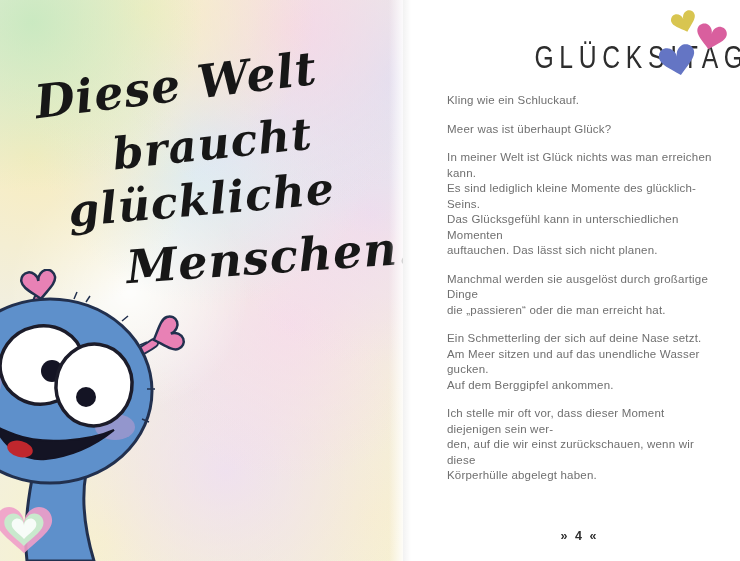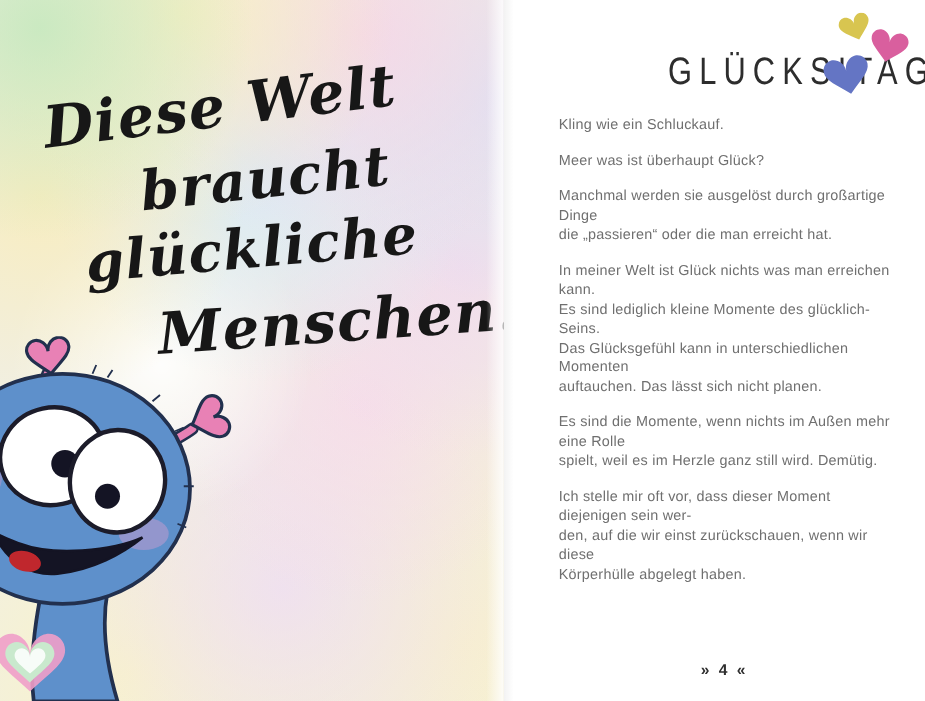--- a/index.html
+++ b/index.html
@@ -154,28 +154,29 @@
 
     <svg class="hearts-deco" viewBox="0 0 72 72" xmlns="http://www.w3.org/2000/svg">
       <path transform="translate(16,2) scale(0.72) rotate(-18 17 14)" d="M17,10 C17,4 12,0 8,0 C3.5,0 0,3.5 0,8 C0,14.5 8,19.5 17,28 C26,19.5 34,14.5 34,8 C34,3.5 30.5,0 26,0 C22,0 17,4 17,10 Z" fill="#d8c550"></path>
       <path transform="translate(40,15) scale(0.88) rotate(12 17 14)" d="M17,10 C17,4 12,0 8,0 C3.5,0 0,3.5 0,8 C0,14.5 8,19.5 17,28 C26,19.5 34,14.5 34,8 C34,3.5 30.5,0 26,0 C22,0 17,4 17,10 Z" fill="#d95f9e"></path>
       <path transform="translate(4,36) scale(1.05) rotate(-12 17 14)" d="M17,10 C17,4 12,0 8,0 C3.5,0 0,3.5 0,8 C0,14.5 8,19.5 17,28 C26,19.5 34,14.5 34,8 C34,3.5 30.5,0 26,0 C22,0 17,4 17,10 Z" fill="#6475c4"></path>
     </svg>
 
     <div class="body-text">
       <p>Kling wie ein Schluckauf.</p>
       <p>Meer was ist überhaupt Glück?</p>
-      <p>Manchmal werden sie ausgelöst durch großartige Dinge
-die „passieren“ oder die man erreicht hat.</p>
       <p>In meiner Welt ist Glück nichts was man erreichen kann.
 Es sind lediglich kleine Momente des glücklich-Seins.
 Das Glücksgefühl kann in unterschiedlichen Momenten
 auftauchen. Das lässt sich nicht planen.</p>
-      <p>Es sind die Momente, wenn nichts im Außen mehr eine Rolle
-spielt, weil es im Herzle ganz still wird. Demütig.</p>
+      <p>Manchmal werden sie ausgelöst durch großartige Dinge
+die „passieren“ oder die man erreicht hat.</p>
+      <p>Ein Schmetterling der sich auf deine Nase setzt.
+Am Meer sitzen und auf das unendliche Wasser gucken.
+Auf dem Berggipfel ankommen.</p>
       <p>Ich stelle mir oft vor, dass dieser Moment diejenigen sein wer-
 den, auf die wir einst zurückschauen, wenn wir diese
 Körperhülle abgelegt haben.</p>
 
     </div>
 
     <div class="page-number">» 4 «</div>
   </div>
 
 </div>

